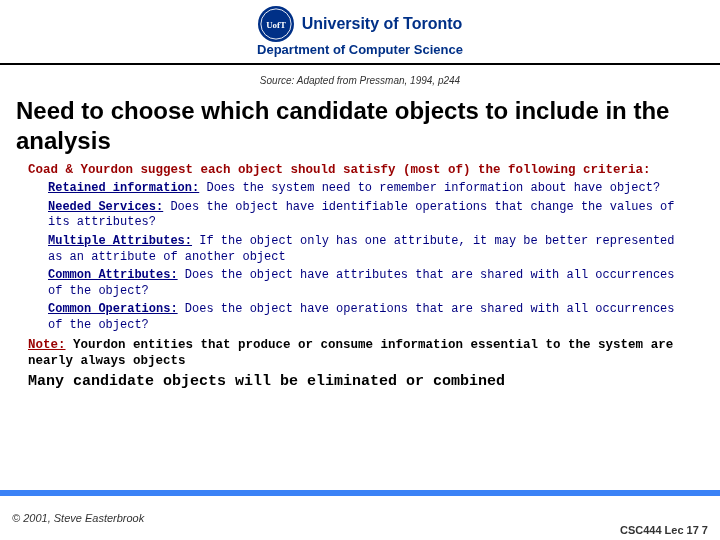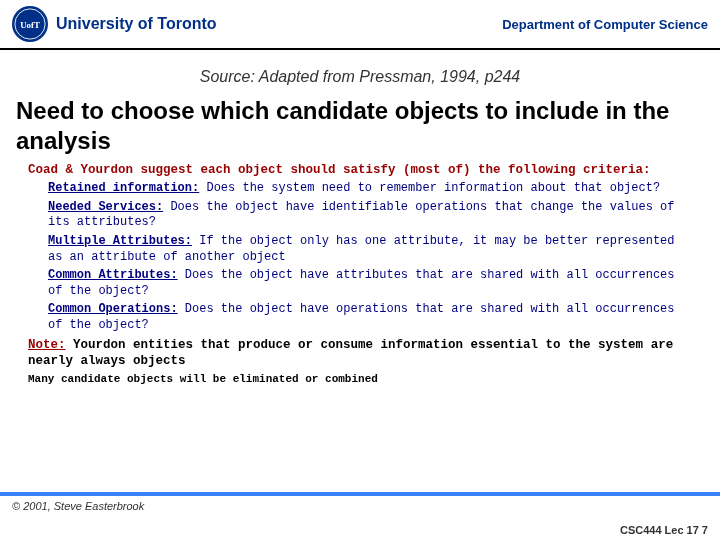--- a/index.html
+++ b/index.html
@@ -12,20 +12,21 @@
       position: relative;
     }
 
     #header {
       display: flex;
       align-items: center;
       justify-content: space-between;
       padding: 6px 12px;
       border-bottom: 2px solid #000;
       background: #fff;
+      flex-direction: column;
     }
 
     #header-left {
       display: flex;
       align-items: center;
       gap: 8px;
     }
 
     .logo-circle {
       width: 36px;
@@ -61,23 +62,23 @@
     }
 
     #slide-title {
       font-size: 32px;
       font-weight: bold;
       color: #003087;
       font-style: italic;
     }
 
     #source-text {
-      font-size: 16px;
+      font-size: 10px;
       color: #333;
-      margin-top: 10px;
+      margin-top: 2px;
       font-style: italic;
     }
 
     #main-heading {
       font-size: 24px;
       font-weight: bold;
       color: #000;
       padding: 8px 16px 4px;
       line-height: 1.25;
     }
@@ -128,37 +129,38 @@
       font-weight: bold;
       text-decoration: underline;
     }
 
     .note-line .note-body {
       font-weight: bold;
       color: #000;
     }
 
     .many-line {
-      font-size: 11px;
+      font-size: 15px;
       color: #000;
       font-family: 'Courier New', monospace;
       margin-bottom: 3px;
       line-height: 1.3;
       font-weight: bold;
     }
 
     #footer {
       position: absolute;
       bottom: 0;
       left: 0;
       right: 0;
       display: flex;
       justify-content: space-between;
+      align-items: center;
       padding: 4px 12px;
-      border-top: 4px solid #3b82f6;
+      border-top: 6px solid #3b82f6;
       background: #fff;
     }
 
     #footer-left {
       font-size: 11px;
       color: #333;
       font-style: italic;
     }
 
     #footer-right {
@@ -188,21 +190,21 @@
   <div id="source-text">Source: Adapted from Pressman, 1994, p244</div>
 </div>
 
 <div id="main-heading">Need to choose which candidate objects to include in the analysis</div>
 
 <div id="content-area">
   <div class="bullet-level1">Coad &amp; Yourdon suggest each object should satisfy (most of) the following criteria:</div>
 
   <div class="bullet-level2">
     <span class="term">Retained information:</span>
-    <span class="body-text"> Does the system need to remember information about that object?</span>
+    <span class="body-text"> Does the system need to remember information about have object?</span>
   </div>
 
   <div class="bullet-level2">
     <span class="term">Needed Services:</span>
     <span class="body-text"> Does the object have identifiable operations that change the values of its attributes?</span>
   </div>
 
   <div class="bullet-level2">
     <span class="term">Multiple Attributes:</span>
     <span class="body-text"> If the object only has one attribute, it may be better represented as an attribute of another object</span>

